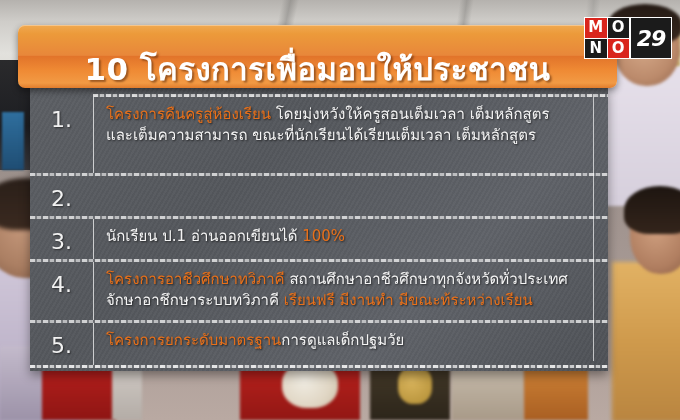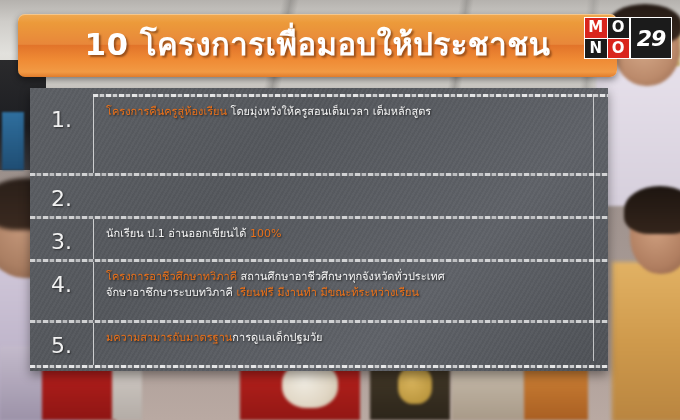--- a/index.html
+++ b/index.html
@@ -174,35 +174,35 @@
     font-size: 22px;
     font-style: italic;
     letter-spacing: -1px;
     border: 1px solid #ffffff;
     box-sizing: border-box;
   }
 
   
   .title-bar {
     position: absolute;
-    left: 18px; top: 14px;
+    left: 18px; top: 25px;
     width: 599px; height: 63px;
     border-radius: 7px;
     background:
       linear-gradient(180deg,
         #f0a951 0%,
         #ec9a3a 14%,
         #e8873a 48%,
         #e2742a 50%,
         #ef8a34 72%,
         #f29a44 92%,
         #e07c2c 100%);
     box-shadow: 0 3px 7px rgba(0,0,0,0.45), inset 0 1px 0 rgba(255,255,255,0.35);
     display: flex;
-    align-items: center;
+    align-items: flex-end;
     justify-content: center;
     z-index: 20;
   }
   .title-text {
     color: #ffffff;
     font-size: 31px;
     font-weight: bold;
     letter-spacing: 0.5px;
     text-shadow: 2px 2px 2px rgba(90,40,10,0.55);
     white-space: nowrap;
@@ -248,21 +248,21 @@
   .row-body {
     flex: 1;
     padding: 7px 14px 7px 12px;
     box-sizing: border-box;
     border-left: 1px solid rgba(255,255,255,0.70);
     min-height: 100%;
   }
 
   .line {
     color: #f4f4f4;
-    font-size: 11px;
+    font-size: 15px;
     line-height: 1.42;
     text-shadow: 1px 1px 2px rgba(0,0,0,0.6);
     white-space: nowrap;
   }
   .hl {
     color: #e8701a;
     text-shadow: 1px 1px 2px rgba(0,0,0,0.65);
   }
 
   
@@ -350,20 +350,23 @@
 
   <div class="panel">
     <div class="panel-top-border"></div>
 
     <div class="row" style="height:76px;">
       <div class="row-num">1.</div>
       <div class="row-body">
         <div class="line">
           <span class="hl">โครงการคืนครูสู่ห้องเรียน</span><span>  โดยมุ่งหวังให้ครูสอนเต็มเวลา เต็มหลักสูตร</span>
         </div>
+        <div class="line">
+          <span>และเต็มความสามารถ  ขณะที่นักเรียนได้เรียนเต็มเวลา เต็มหลักสูตร</span>
+        </div>
       </div>
     </div>
     <div class="sep full"></div>
 
     <div class="row" style="height:40px;">
       <div class="row-num">2.</div>
     </div>
     <div class="sep full"></div>
 
     <div class="row" style="height:40px;">
@@ -386,21 +389,21 @@
           <span>จักษาอาชึกษาระบบทวิภาคี </span><span class="hl">เรียนฟรี มีงานทำ มีขณะท้ระหว่างเรียน</span>
         </div>
       </div>
     </div>
     <div class="sep full"></div>
 
     <div class="row" style="height:42px;">
       <div class="row-num">5.</div>
       <div class="row-body">
         <div class="line">
-          <span class="hl">มความสามารถับมาตรฐาน</span><span>การดูแลเด็กปฐมวัย</span>
+          <span class="hl">โครงการยกระดับมาตรฐาน</span><span>การดูแลเด็กปฐมวัย</span>
         </div>
       </div>
     </div>
     <div class="panel-bottom-border"></div>
 
     <div class="right-rule"></div>
   </div>
 
 </div>
 

